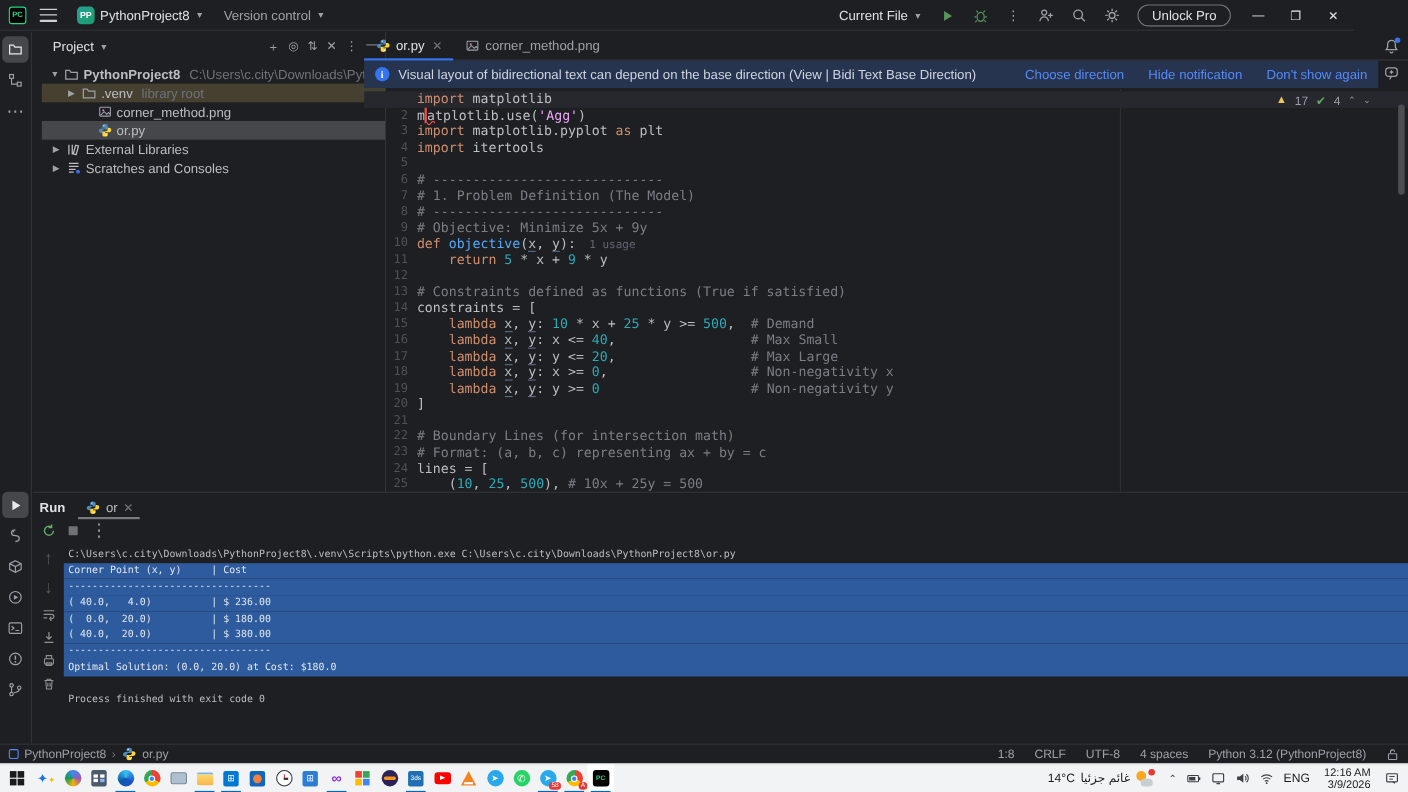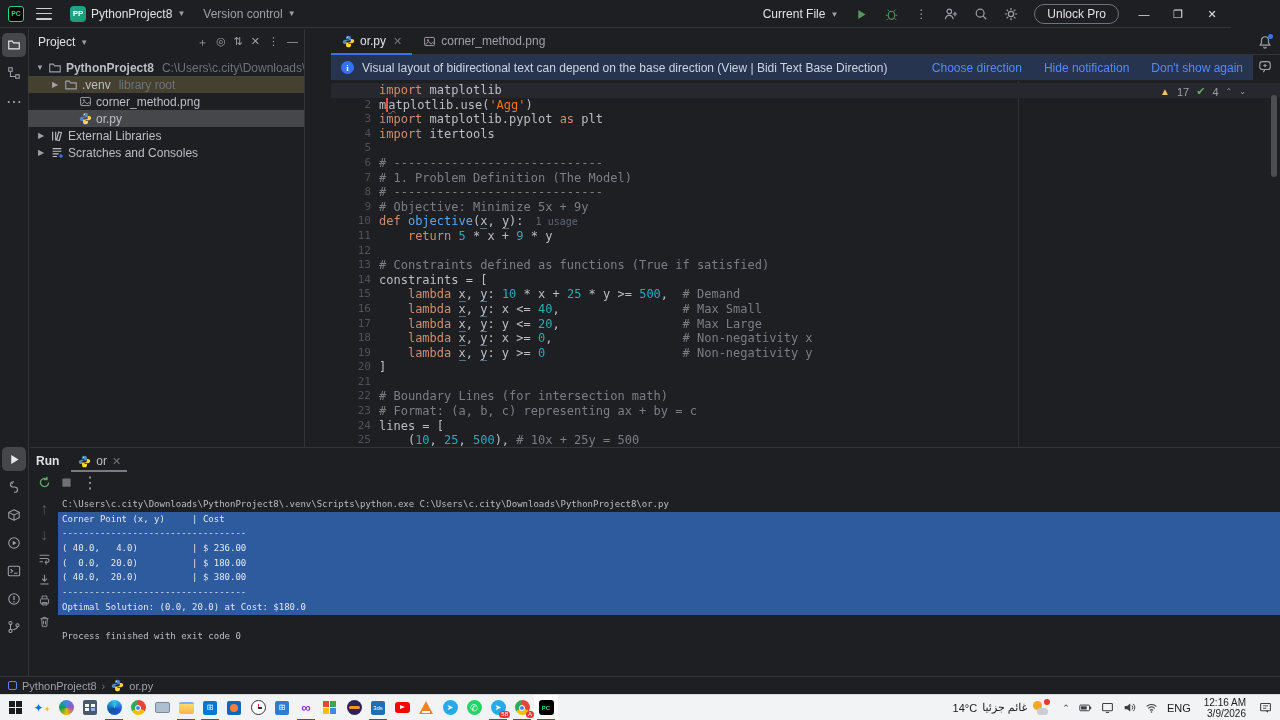--- a/index.html
+++ b/index.html
@@ -28,21 +28,21 @@
 
   
   #stripe { position:absolute; left:0; top:29px; width:29px; height:647px; border-right:1px solid #323438;
             display:flex; flex-direction:column; align-items:center; }
   .st-ic { width:24px; height:24px; margin-top:4px; display:flex; align-items:center; justify-content:center;
            color:#9da0a8; border-radius:5px; }
   .st-ic.active { background:#45474b; color:#e8eaed; }
   .st-gap { flex:0 0 330px; }
 
   
-  #project { position:absolute; left:28px; top:29px; width:277px; height:418px; border-right:1px solid #323438; }
+  #project { position:absolute; left:38px; top:29px; width:313px; height:418px; border-right:1px solid #323438; }
   .pj-head { height:26px; display:flex; align-items:center; padding:0 6px 0 10px; font-size:12px; color:#dfe1e5; }
   .pj-head .tools { margin-left:auto; display:flex; gap:8px; color:#9da0a8; font-size:11px; }
   .tree { font-size:12px; color:#bcbec4; margin-top:4px; }
   .trow { height:17px; display:flex; align-items:center; gap:4px; white-space:nowrap; overflow:hidden; }
   .trow .sfx { color:#6f737a; margin-left:4px; }
   .trow.venv { background:#45402f; }
   .trow.selected { background:#45474b; }
   .tchev { width:10px; font-size:8px; color:#9da0a8; text-align:center; }
   .ic { display:inline-flex; width:14px; height:14px; align-items:center; justify-content:center; }
 
@@ -59,21 +59,21 @@
   .info-dot { width:13px; height:13px; border-radius:50%; background:#3574f0; color:#fff; font-size:9px; font-weight:bold;
               font-family:"Liberation Serif",serif; display:flex; align-items:center; justify-content:center; }
   #code-area { position:absolute; left:0; top:52px; width:949px; height:366px; overflow:hidden; }
   .guide { position:absolute; left:687px; top:0; bottom:0; width:1px; background:#2f3135; }
   #gutter { position:absolute; left:0; top:2px; width:40px; text-align:right;
             font:11px "DejaVu Sans Mono", monospace; color:#4e5157; line-height:14.6px; }
   #code { position:absolute; left:48px; top:2px; right:0; font:12px "DejaVu Sans Mono", monospace;
           line-height:14.6px; color:#bcbec4; white-space:pre; }
   .cl { height:14.6px; }
   .cl.hl { background:#26282e; margin-left:-48px; padding-left:48px; width:949px; }
-  .k { color:#cf8e6d; } .s { color:#f97316; } .c { color:#7a7e85; } .n { color:#2aacb8; }
+  .k { color:#cf8e6d; } .s { color:#f0abfc; } .c { color:#7a7e85; } .n { color:#2aacb8; }
   .f { color:#56a8f5; } .p { color:#bcbec4; border-bottom:1px solid #56707e; }
   .i { color:#5f6672; font-size:10px; } 
   .r { color:#bcbec4; border-left:2px solid #fa4e4e; text-decoration:underline wavy #fa4e4e 1px; }
   #inspect { position:absolute; right:34px; top:4px; display:flex; align-items:center; gap:7px;
              font-size:11px; color:#9da0a8; }
   .warn-tri { color:#f2c55c; font-size:10px; } .ok-check { color:#5fad65; font-size:11px; }
   #scrollbar { position:absolute; right:3px; top:14px; width:6px; height:82px; background:#4b4d51; border-radius:3px; }
   #tr-icons { position:absolute; right:2px; top:0; width:26px; display:flex; flex-direction:column; align-items:center; gap:10px; padding-top:6px; color:#9da0a8; }
   .bell-dot { position:relative; }
   .bell-dot::after { content:""; position:absolute; right:-1px; top:-1px; width:5px; height:5px; border-radius:50%; background:#3574f0; }
@@ -512,20 +512,31 @@
       <i class="ic icx">
           <svg width="13" height="13" viewBox="0 0 16 16" fill="none">
             <path d="M8 1C6 1 5 2 5 3.2V5h3v.8H3.8C2.2 5.8 1 7 1 8.5S2.2 11 3.8 11H5V9.2C5 7.8 6.1 6.8 7.5 6.8H11V3.2C11 2 10 1 8 1z" fill="#4b8bbe"></path>
             <path d="M8 15c2 0 3-1 3-2.2V11H8v-.8h4.2c1.6 0 2.8-1.2 2.8-2.7S13.8 5 12.2 5H11v1.8C11 8.2 9.9 9.2 8.5 9.2H5v3.6C5 14 6 15 8 15z" fill="#ffd43b"></path>
             <circle cx="6.7" cy="2.8" r=".7" fill="#fff"></circle>
             <circle cx="9.3" cy="13.2" r=".7" fill="#fff"></circle>
           </svg>
         </i>
       <span>or.py</span>
     </span>
+    <span id="status-right">
+      <span>1:8</span>
+      <span>CRLF</span>
+      <span>UTF-8</span>
+      <span>4 spaces</span>
+      <span>Python 3.12 (PythonProject8)</span>
+      <span><i class="icx"><svg width="12" height="12" viewBox="0 0 16 16" fill="none">
+              <rect x="3" y="7" width="10" height="7" rx="1" stroke="currentColor" stroke-width="1.3"></rect>
+              <path d="M5.5 7V5a2.5 2.5 0 0 1 5-.5" stroke="currentColor" stroke-width="1.3"></path>
+            </svg></i></span>
+    </span>
   </div>
 
 
   <div id="taskbar">
     <span id="start">
         <span class="winlogo">
           <i></i>
           <i></i>
           <i></i>
           <i></i>

